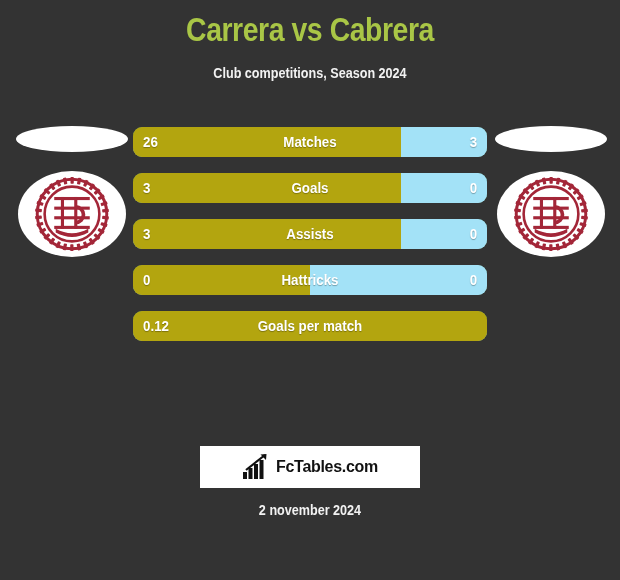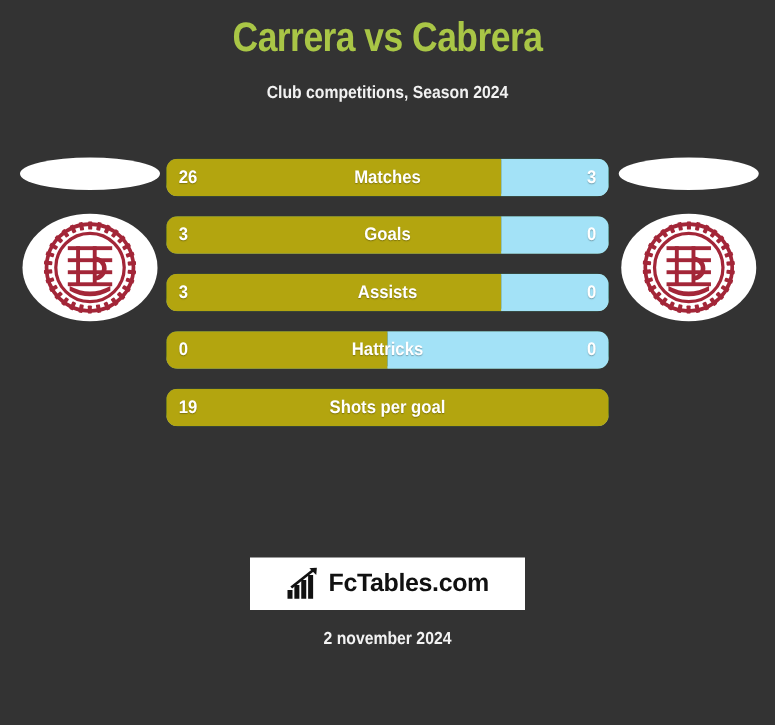--- a/index.html
+++ b/index.html
@@ -165,21 +165,21 @@
     height: 42px;
     background: #ffffff;
     display: flex;
     align-items: center;
     justify-content: center;
     gap: 6px;
   }
   .watermark svg { display: block; }
   .watermark-text {
     color: #111111;
-    font-size: 20px;
+    font-size: 16px;
     font-weight: bold;
     letter-spacing: -0.3px;
     white-space: nowrap;
   }
 
   
   .footer-date {
     position: absolute;
     top: 500px;
     left: 0;
@@ -338,28 +338,28 @@
   </div>
 
   <div class="bar-row">
     <div class="bar-fill-home" style="width:50%"></div>
     <div class="bar-fill-away" style="width:50%"></div>
     <div class="bar-home-val">0</div>
     <div class="bar-label">Hattricks</div>
     <div class="bar-away-val">0</div>
   </div>
 
-
   <div class="bar-row single">
     <div class="bar-fill-home" style="width:100%"></div>
 
-    <div class="bar-home-val">19</div>
-    <div class="bar-label">Shots per goal</div>
-
-  </div>
+    <div class="bar-home-val">0.12</div>
+    <div class="bar-label">Goals per match</div>
+
+  </div>
+
 
 
 </div>
 
 <div class="watermark">
   <svg width="28" height="26" viewBox="0 0 28 26">
     <rect x="1" y="18" width="4" height="7" fill="#111111"></rect>
     <rect x="6.5" y="14" width="4" height="11" fill="#111111"></rect>
     <rect x="12" y="10" width="4" height="15" fill="#111111"></rect>
     <rect x="17.5" y="6" width="4" height="19" fill="#111111"></rect>

